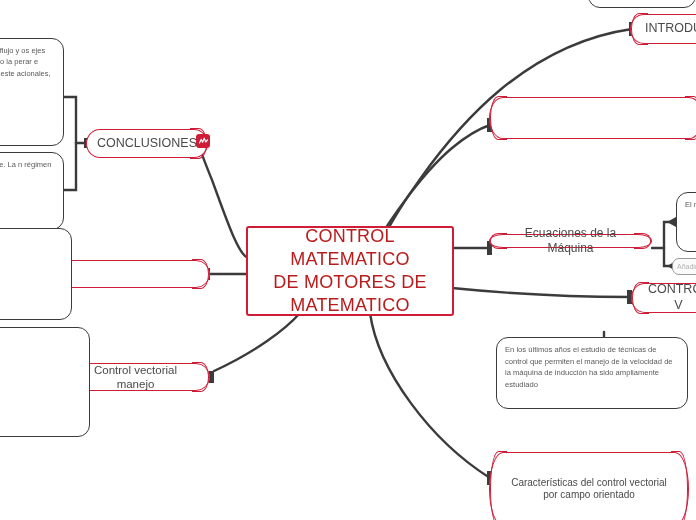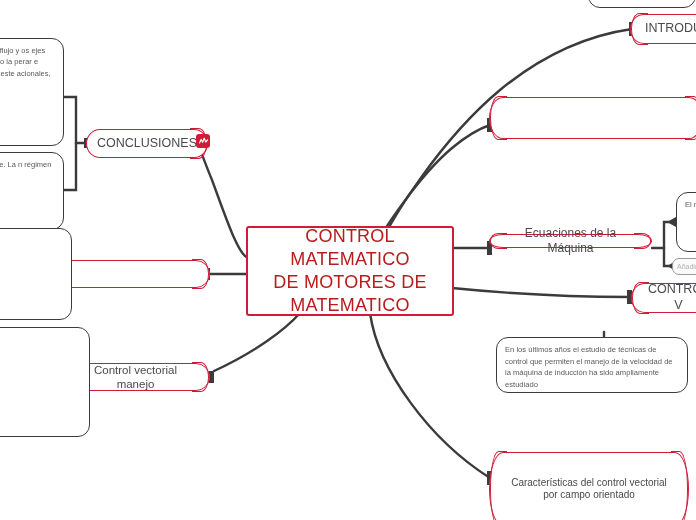--- a/index.html
+++ b/index.html
@@ -254,19 +254,19 @@
   </div>
 
   <div class="note big" style="left:676px; top:192px; width:86px; height:60px;">
     <span>El m rig el té ex</span>
   </div>
 
   <div class="placeholder" style="left:672px; top:258px; width:56px; height:17px;">
     <span>Añadir</span>
   </div>
 
-  <div class="note" style="left:496px; top:337px; width:192px; height:56px; font-size:7.6px; line-height:1.52;">
+  <div class="note" style="left:496px; top:337px; width:192px; height:72px; font-size:7.6px; line-height:1.52;">
     <span>En los últimos años el estudio de técnicas de control que permiten el manejo de la velocidad de la máquina de inducción ha sido ampliamente estudiado</span>
   </div>
 
   <div class="note big" style="left:588px; top:-30px; width:108px; height:38px;"></div>
 
 </div>
 
 </body></html>

